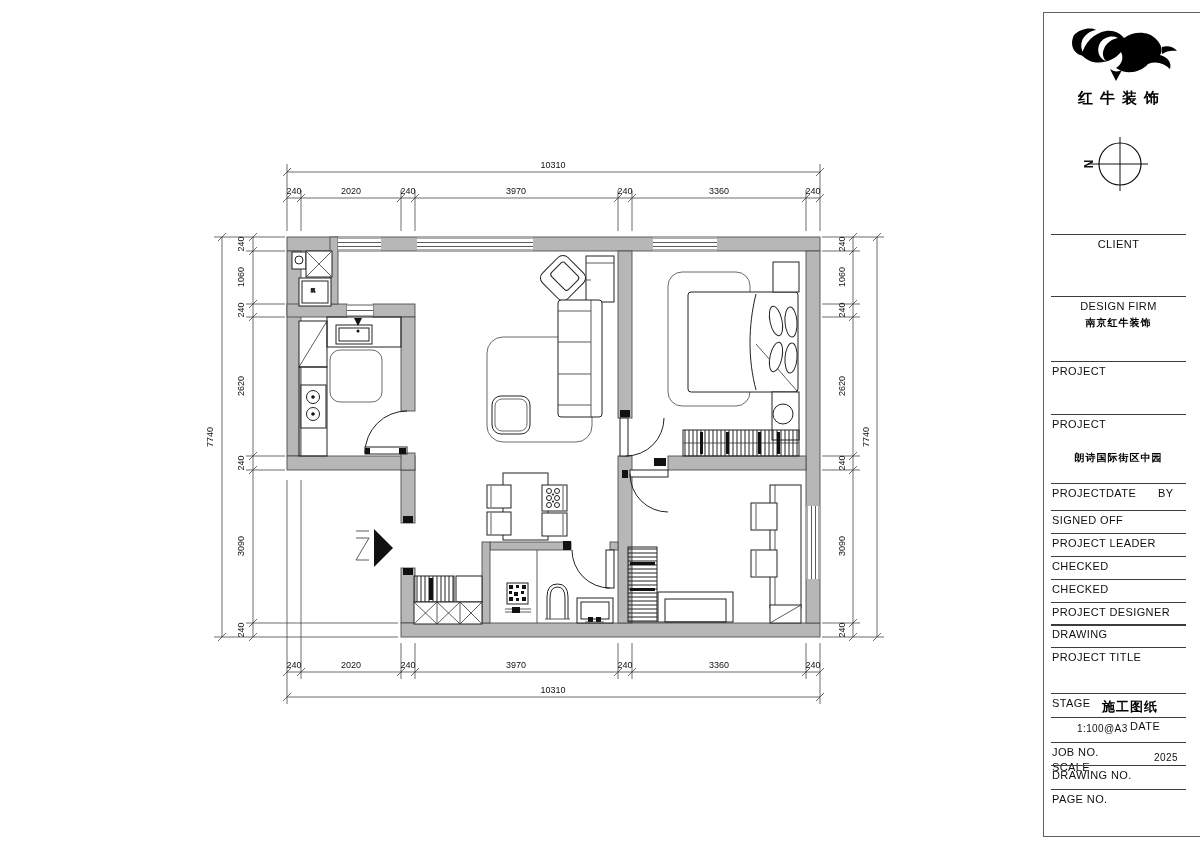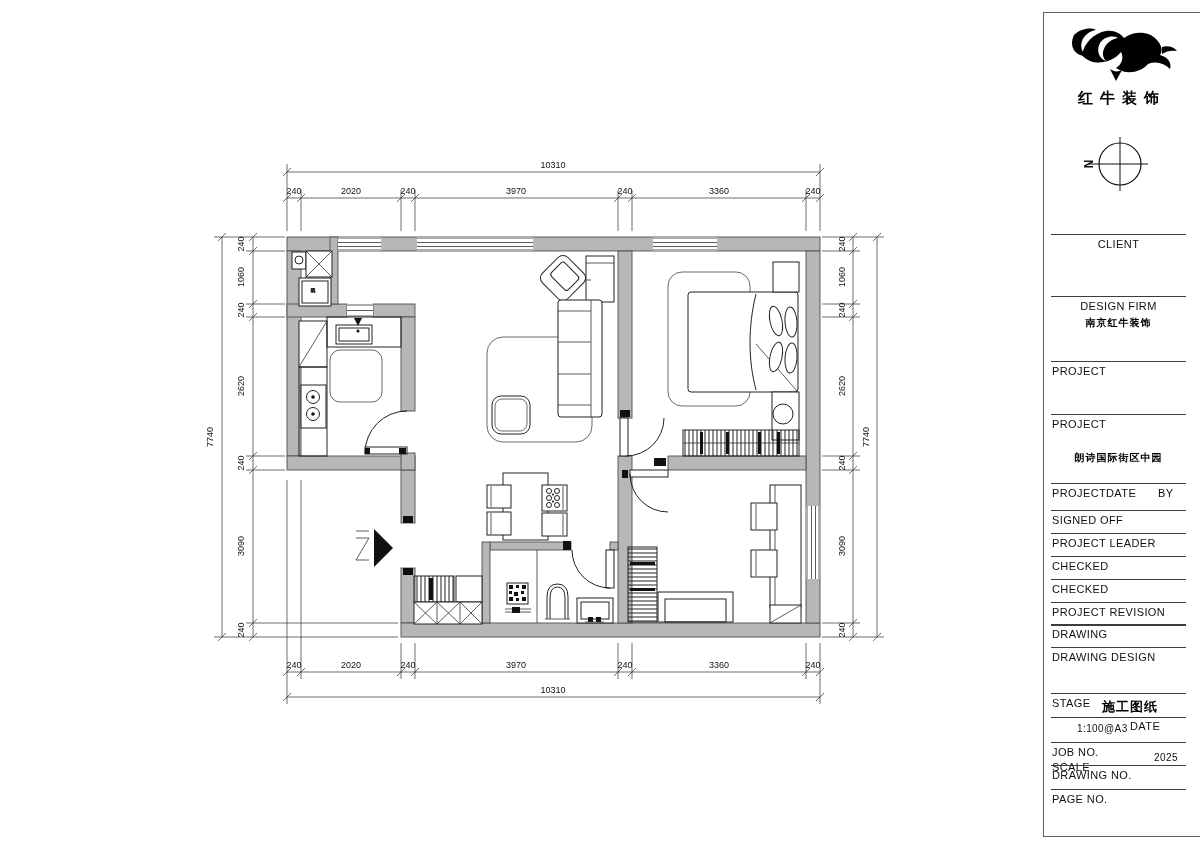--- a/index.html
+++ b/index.html
@@ -505,27 +505,27 @@
   <div class="rule" style="top:520px"></div>
   <div class="lbl" style="top:524px">PROJECT LEADER</div>
 
   <div class="rule" style="top:543px"></div>
   <div class="lbl" style="top:547px">CHECKED</div>
 
   <div class="rule" style="top:566px"></div>
   <div class="lbl" style="top:570px">CHECKED</div>
 
   <div class="rule" style="top:589px"></div>
-  <div class="lbl" style="top:593px">PROJECT REVISION</div>
+  <div class="lbl" style="top:593px">PROJECT DESIGNER</div>
 
   <div class="rule thick" style="top:611px"></div>
   <div class="lbl" style="top:615px">DRAWING</div>
 
   <div class="rule" style="top:634px"></div>
-  <div class="lbl" style="top:638px">DRAWING DESIGN</div>
+  <div class="lbl" style="top:638px">PROJECT TITLE</div>
 
   <div class="rule" style="top:680px"></div>
   <div class="lbl" style="top:684px">STAGE</div>
   <div class="lbl cn" style="top:685px;left:58px;font-size:13px">施工图纸</div>
 
   <div class="rule" style="top:704px"></div>
   <div class="lbl" style="top:748px">SCALE</div>
   <div class="lbl" style="top:710px;left:33px;font-size:10px">1:100@A3</div>
   <div class="lbl" style="top:707px;left:86px">DATE</div>
   <div class="lbl" style="top:739px;left:110px;font-size:10px">2025</div>

